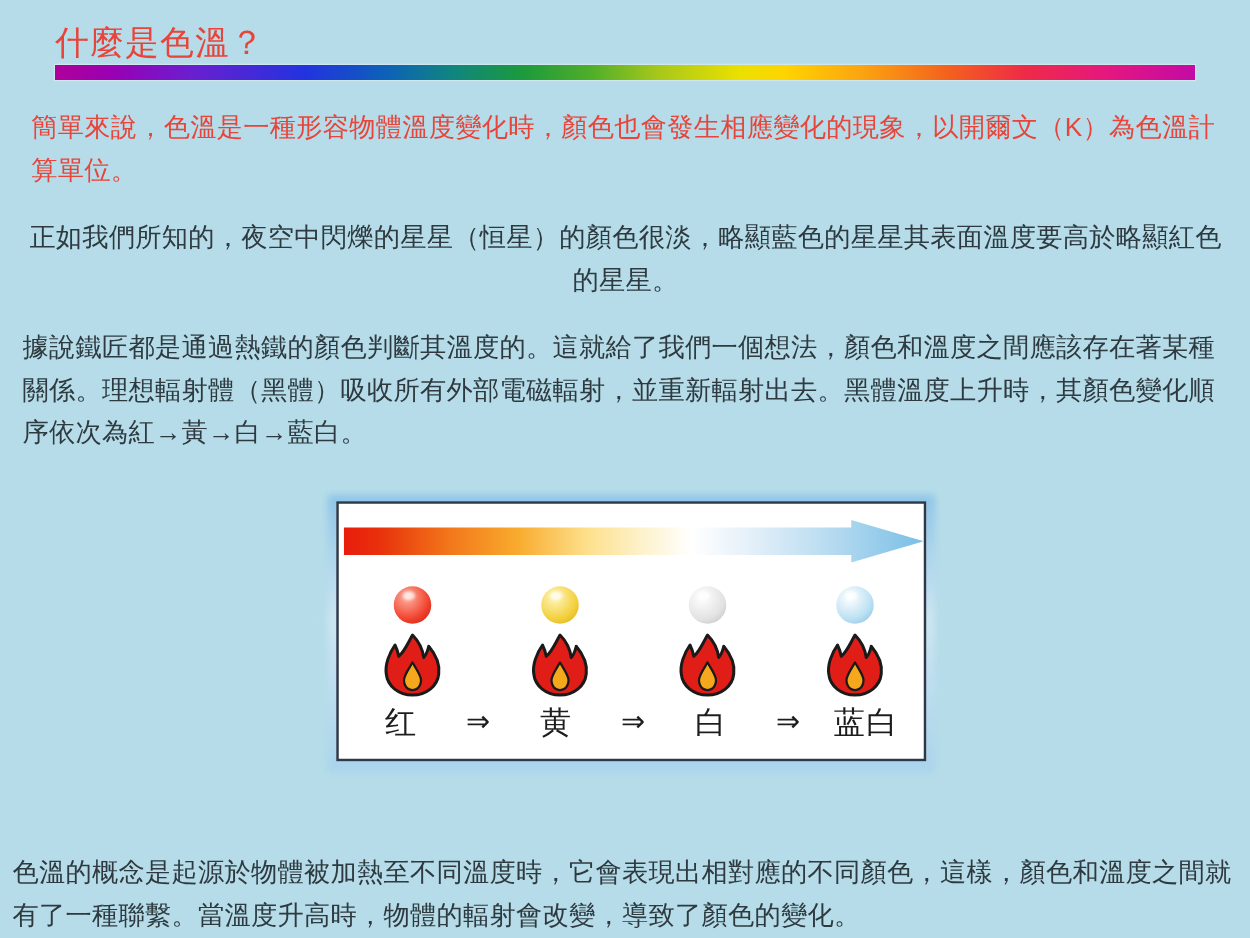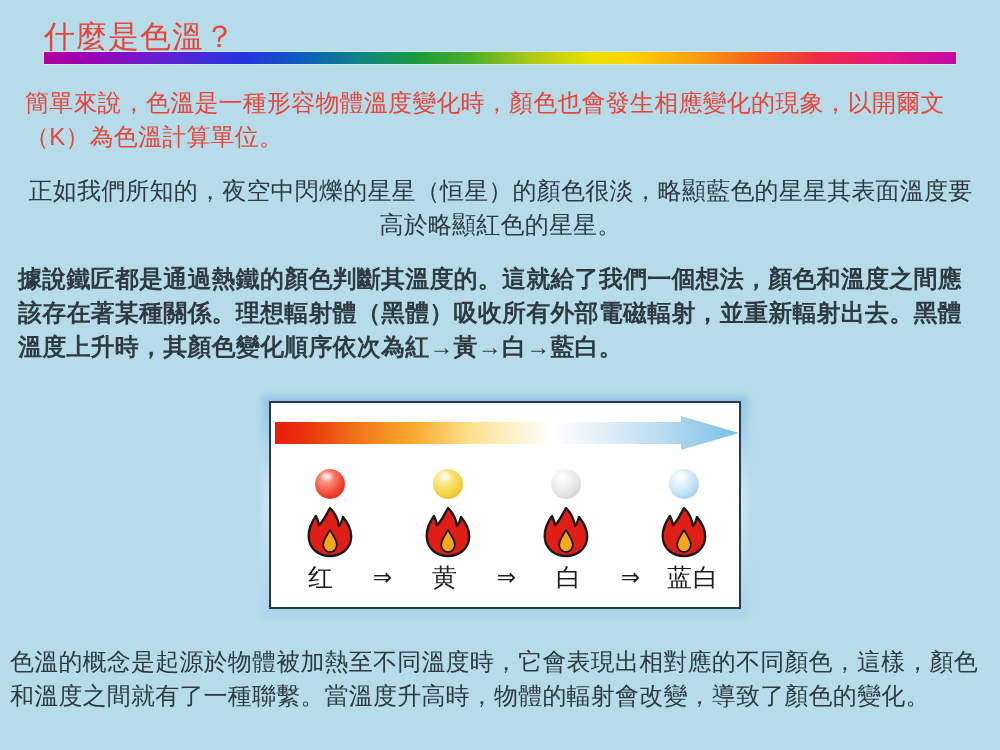--- a/index.html
+++ b/index.html
@@ -13,21 +13,21 @@
     font-family: "Liberation Sans", "DejaVu Sans", sans-serif;
     overflow: hidden;
     position: relative;
   }
 
   
   .slide-title {
     position: absolute;
     left: 44px;
     top: 16px;
-    font-size: 31px;
+    font-size: 27px;
     color: #e8443a;
     letter-spacing: 1px;
     white-space: nowrap;
   }
 
   
   .rainbow-bar {
     position: absolute;
     left: 44px;
     top: 52px;
@@ -49,36 +49,36 @@
       #f4641c 78%,
       #ee2b46 85%,
       #e5187d 92%,
       #c40aa6 100%);
     box-shadow: 0 0 0 1px rgba(255,255,255,0.35);
   }
 
   
   .para {
     position: absolute;
-    font-size: 24px;
+    font-size: 21px;
     line-height: 34px;
     letter-spacing: 0.2px;
   }
   .para-red {
     left: 25px;
     top: 86px;
     width: 955px;
     color: #e8443a;
   }
   .para-dark {
     color: #2e3a40;
   }
   .para-2 { left: 18px; top: 174px; width: 965px; text-align: center; }
-  .para-3 { left: 18px; top: 262px; width: 965px; font-weight: bold; }
-  .para-4 { left: 10px; top: 645px; width: 985px; }
+  .para-3 { left: 18px; top: 262px; width: 965px; }
+  .para-4 { left: 10px; top: 682px; width: 985px; }
 
   
   .panel-wrap {
     position: absolute;
     left: 262px;
     top: 396px;
     width: 486px;
     height: 222px;
   }
   .panel-glow {

